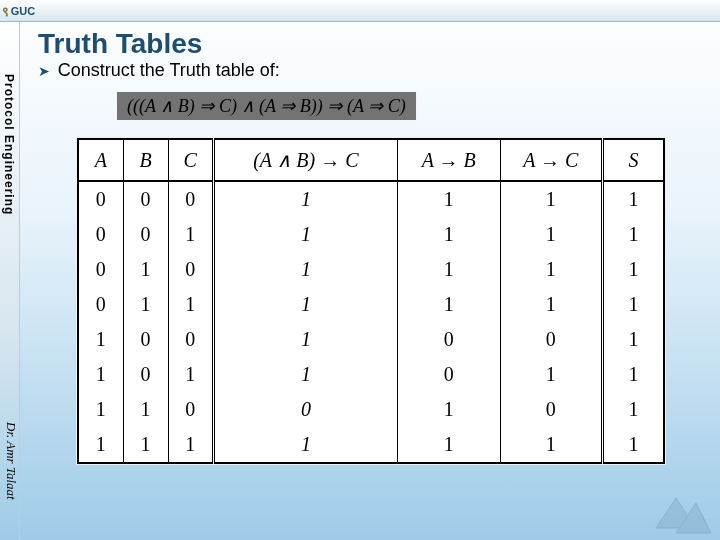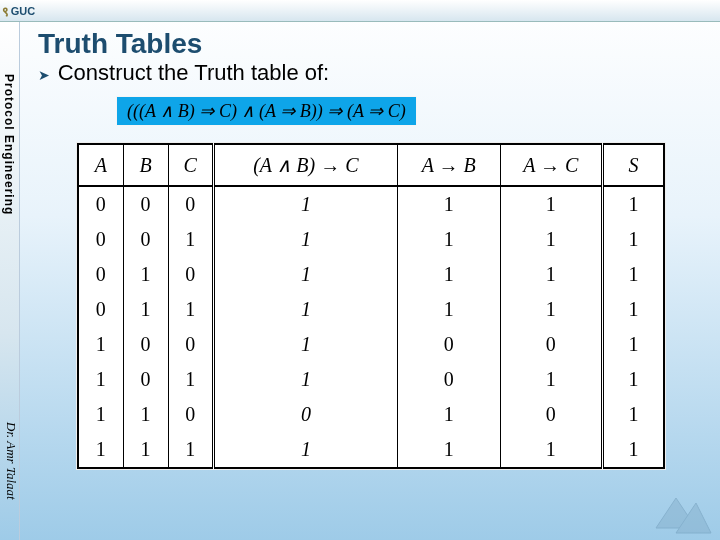--- a/index.html
+++ b/index.html
@@ -35,23 +35,23 @@
   .vtext2 {
     position: absolute; bottom: 40px; left: 3px;
     writing-mode: vertical-rl; text-orientation: mixed;
     font-family: "Brush Script MT", cursive; font-style: italic; font-size: 13px; color: #000;
   }
   .content {
     position: absolute; top: 54px; left: 36px; right: 20px; bottom: 0;
   }
   .bullet-line { display: flex; align-items: baseline; gap: 8px; margin: 6px 0 8px 2px; }
   .bullet-arrow { color: #1d4d6f; font-size: 14px; }
-  .bullet-text { font-size: 22px; color: #000; }
+  .bullet-text { font-size: 18px; color: #000; }
   .formula-wrap {
-    margin: 2px 0 10px 80px; background: #0ea5e9; padding: 3px 10px; display: inline-block;
+    margin: 2px 0 10px 80px; background: #737373; padding: 3px 10px; display: inline-block;
     font-family: "Cambria Math", "Times New Roman", serif; font-style: italic; font-size: 18px; color: #000;
     border: 1px solid #f5f5f5;
   }
   .table-wrap {
     margin: 6px 0 0 40px;
     background: #fff;
     width: 590px;
     border: 1px solid #eee;
     position: relative;
   }

